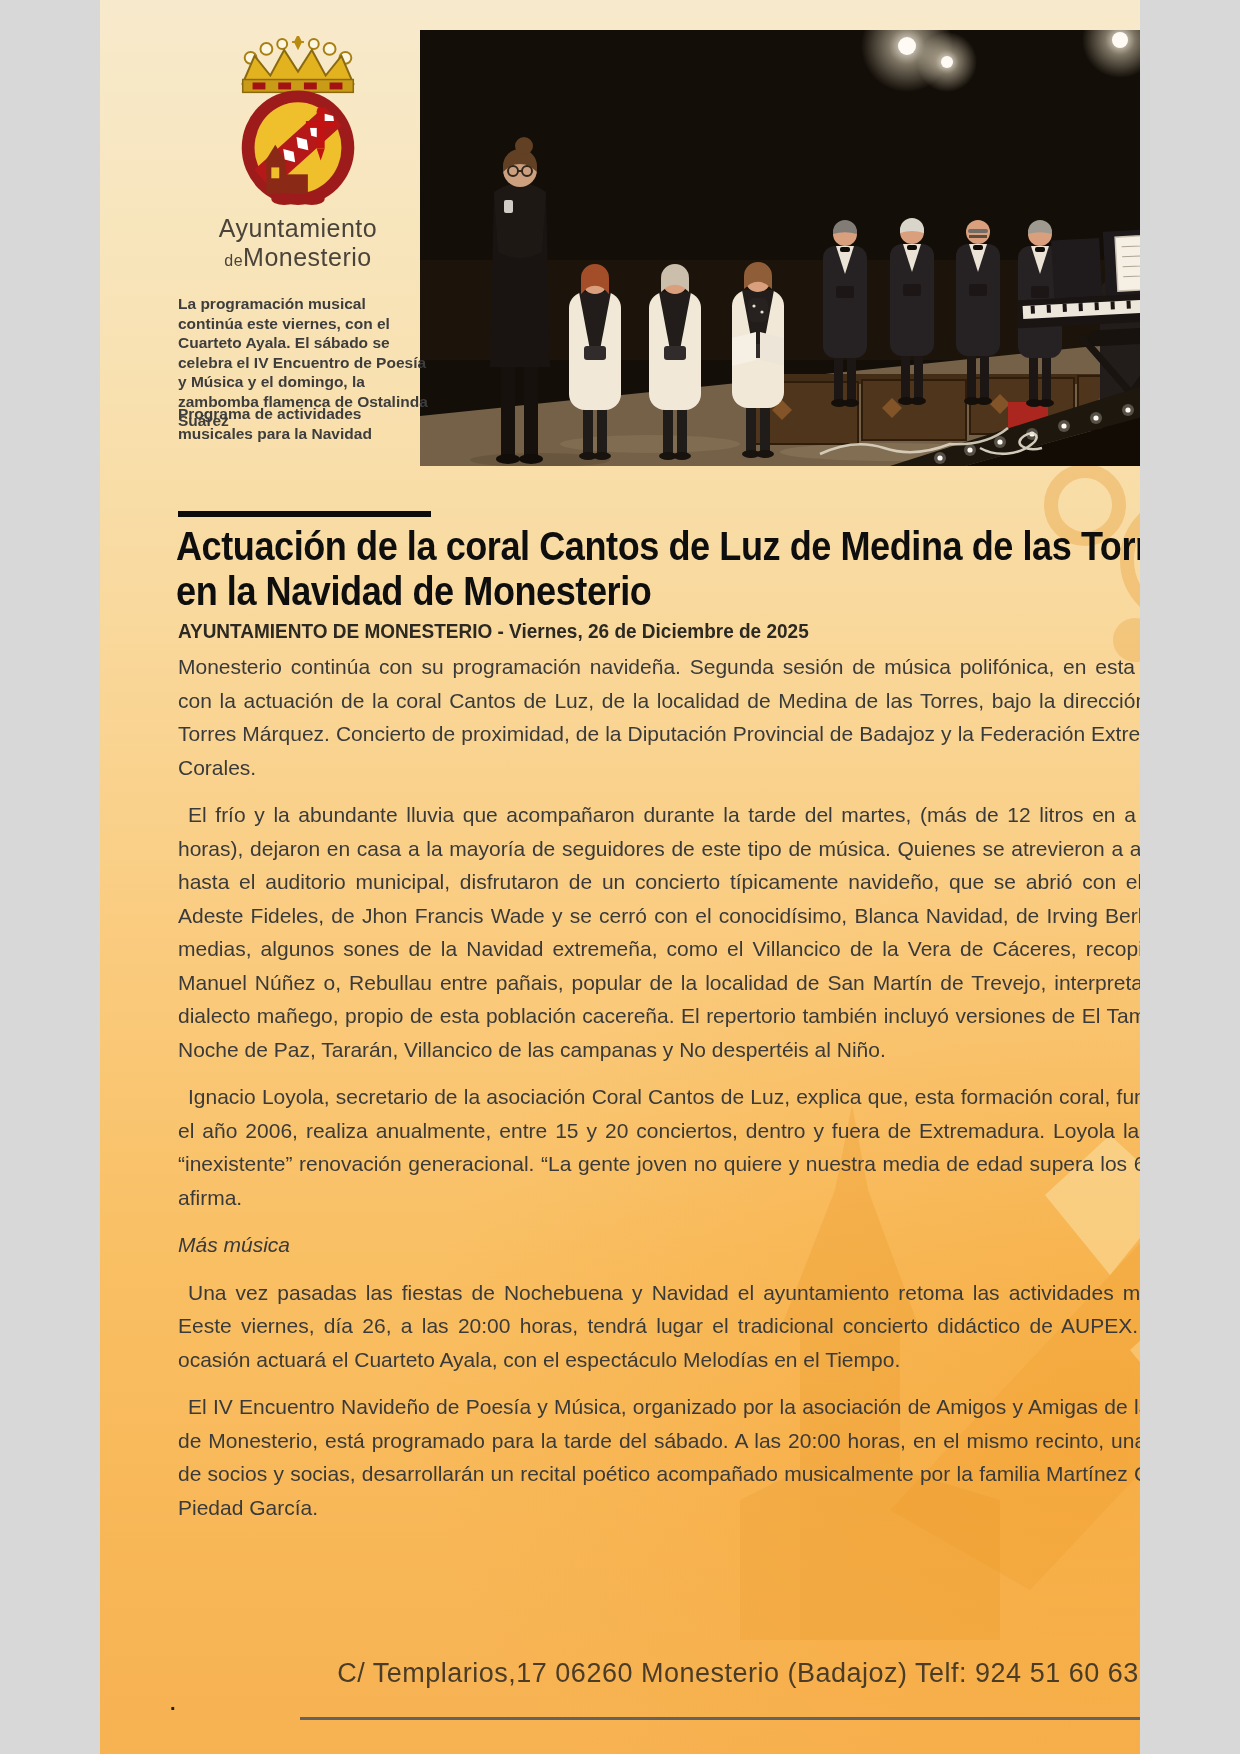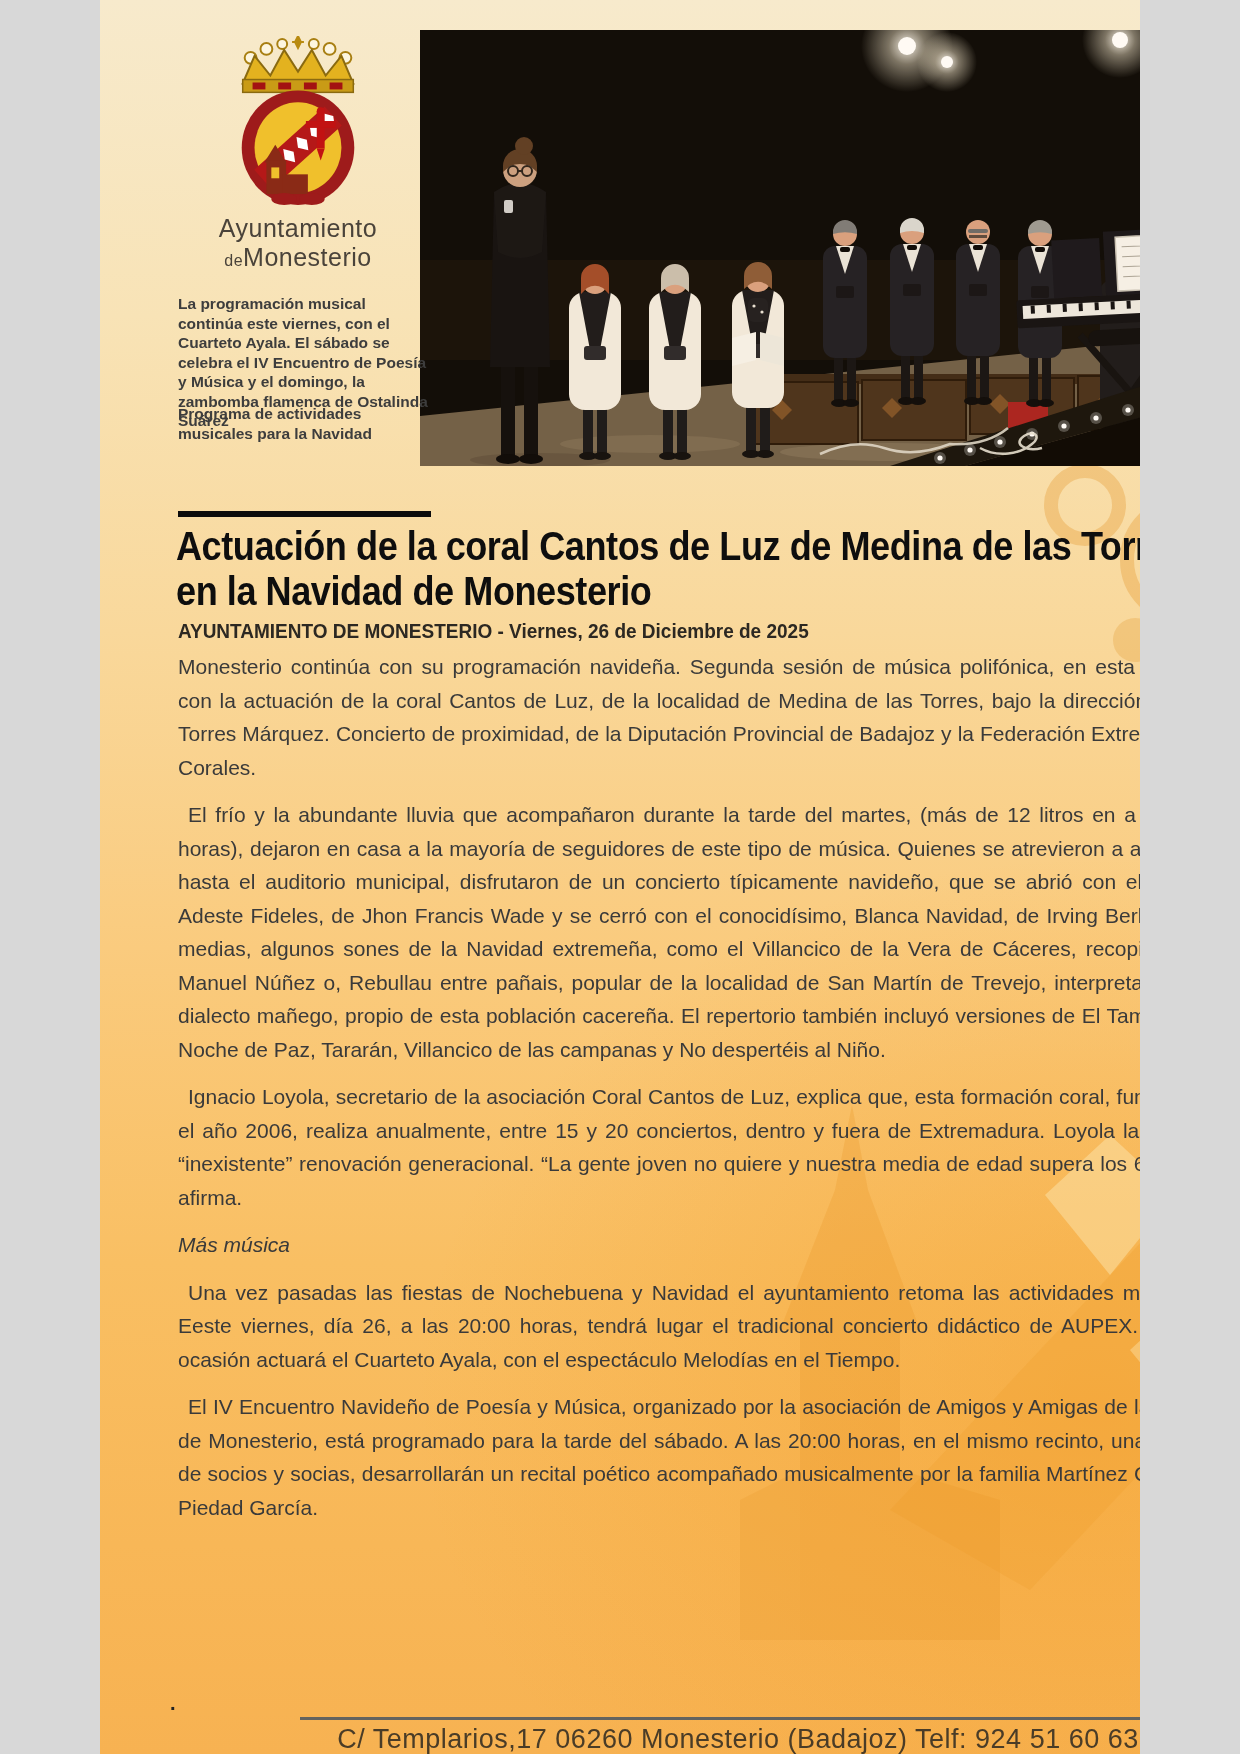--- a/index.html
+++ b/index.html
@@ -42,21 +42,21 @@
   }
   .bodycol { position:absolute; left:78px; top:650px; width:1044px; color:#3a3a3a; }
   .bodycol p { margin:0 0 14px 0; font-size:21px; line-height:33.5px; text-align:justify; }
   .bodycol p.ind { text-indent:10px; }
   .subhead { margin:0 0 14px 0; font-size:21px; line-height:33.5px; font-weight:normal; color:#3a3a3a;font-style:italic; }
 
   
   .stray-dot { position:absolute; left:70px; top:1692px; font-size:20px; font-weight:bold; color:#222; }
   .footer-rule { position:absolute; left:200px; top:1717px; width:876px; height:3px; background:#64635e; }
   .footer-address {
-    position:absolute; left:200px; top:1724px; width:876px; text-align:center;
+    position:absolute; left:200px; top:1658px; width:876px; text-align:center;
     font-size:27px; color:#4a3c27; letter-spacing:.5px;
   }
 </style>
 </head>
 <body>
 
 <div class="page">
 
   <div class="watermark">
     <svg width="1240" height="1754" viewBox="0 0 1240 1754">

